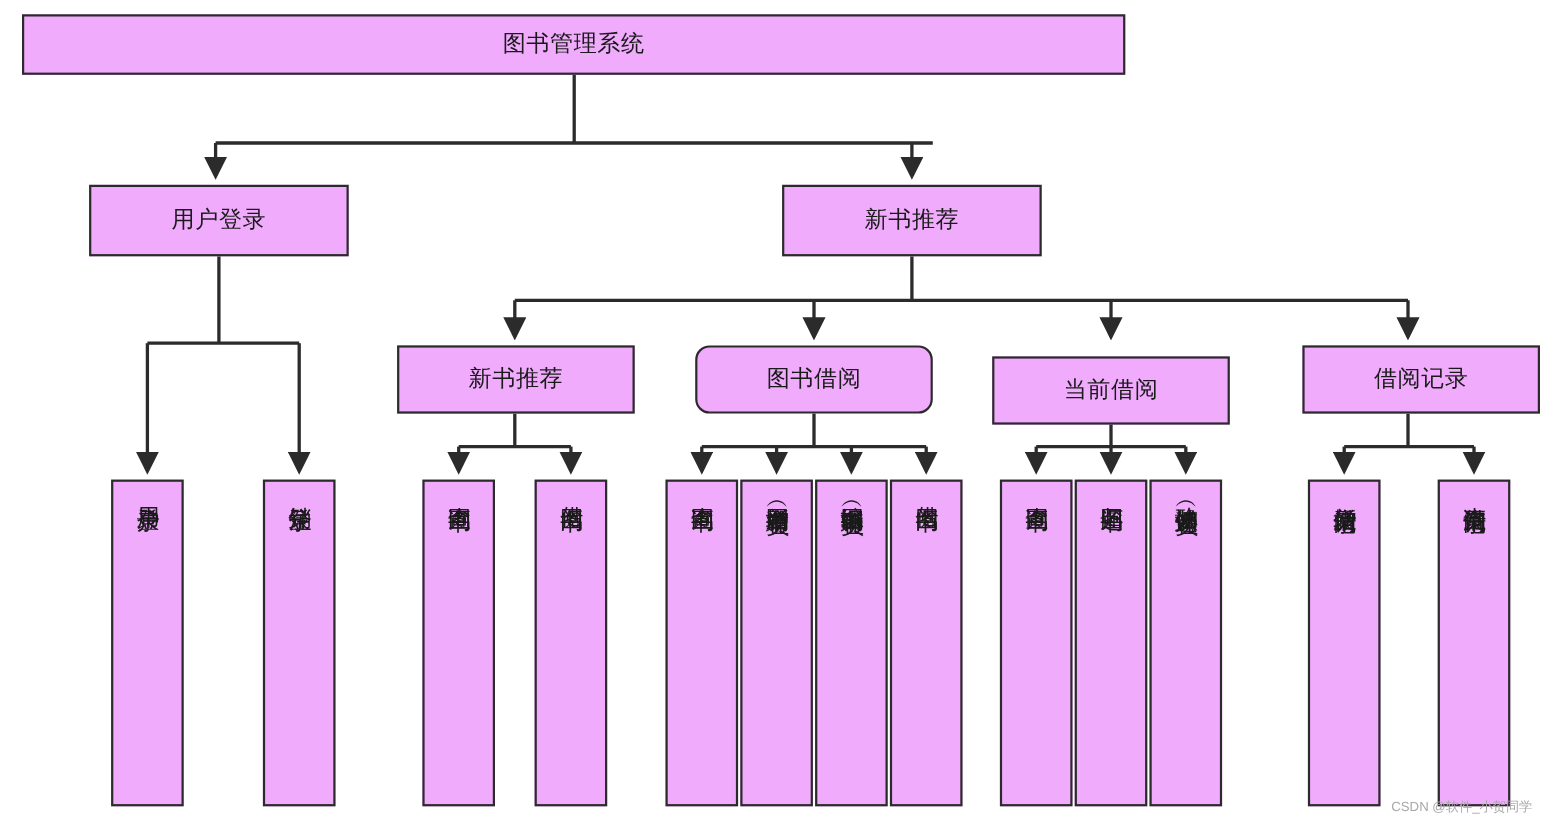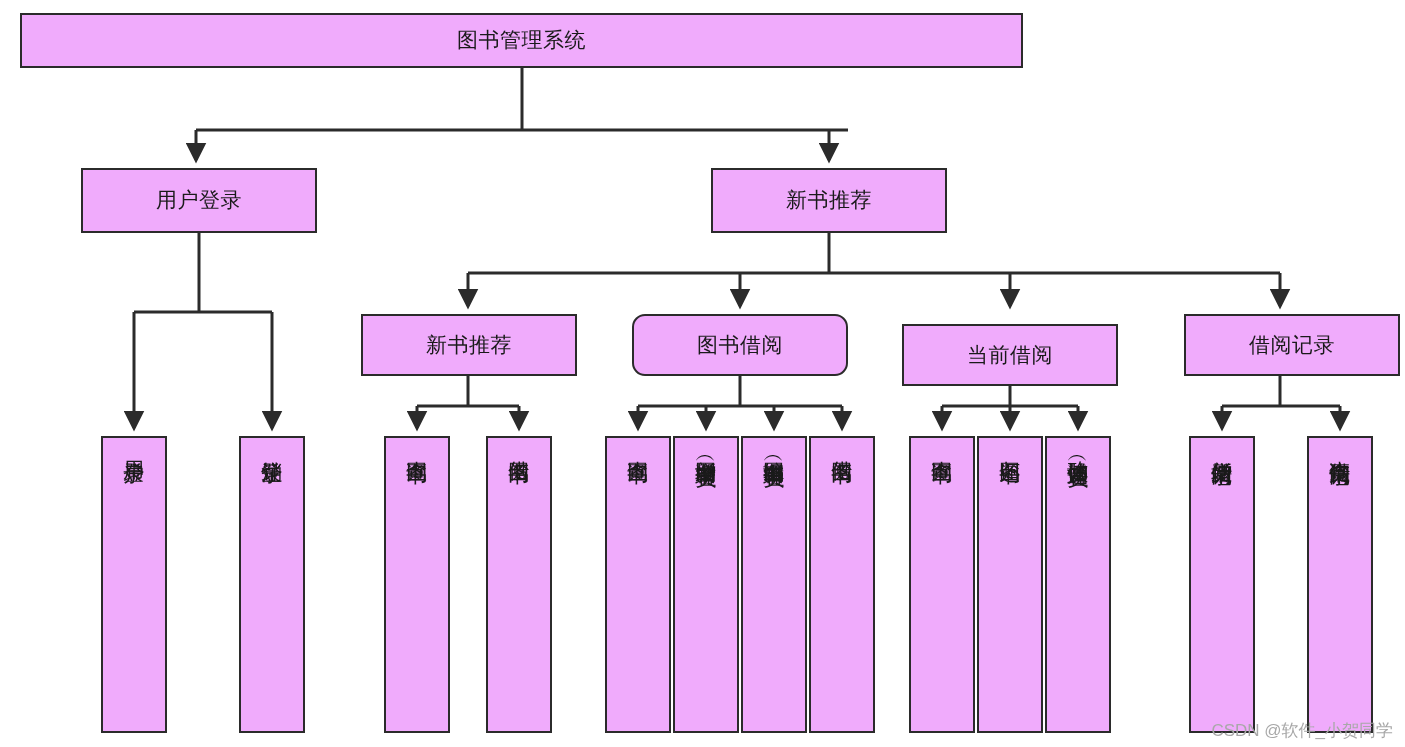--- a/index.html
+++ b/index.html
@@ -54,21 +54,21 @@
     writing-mode: vertical-rl;
     text-orientation: upright;
     line-height: 1.12;
     letter-spacing: 1px;
     margin: 0 auto;
   }
   .watermark {
     position: absolute;
     right: 12px;
     bottom: 5px;
-    font-size: 17px;
+    font-size: 12px;
     color: #a8a8a8;
     white-space: nowrap;
     pointer-events: none;
   }
 </style>
 </head>
 <body>
 
 <div id="diagram-root">
 

